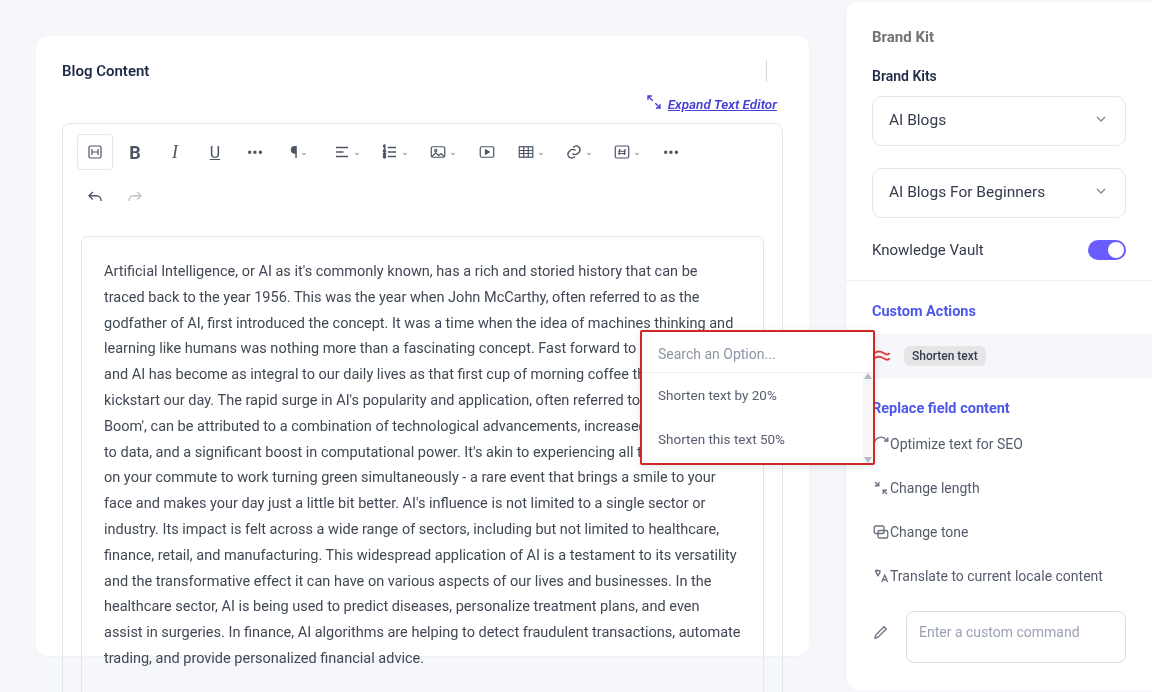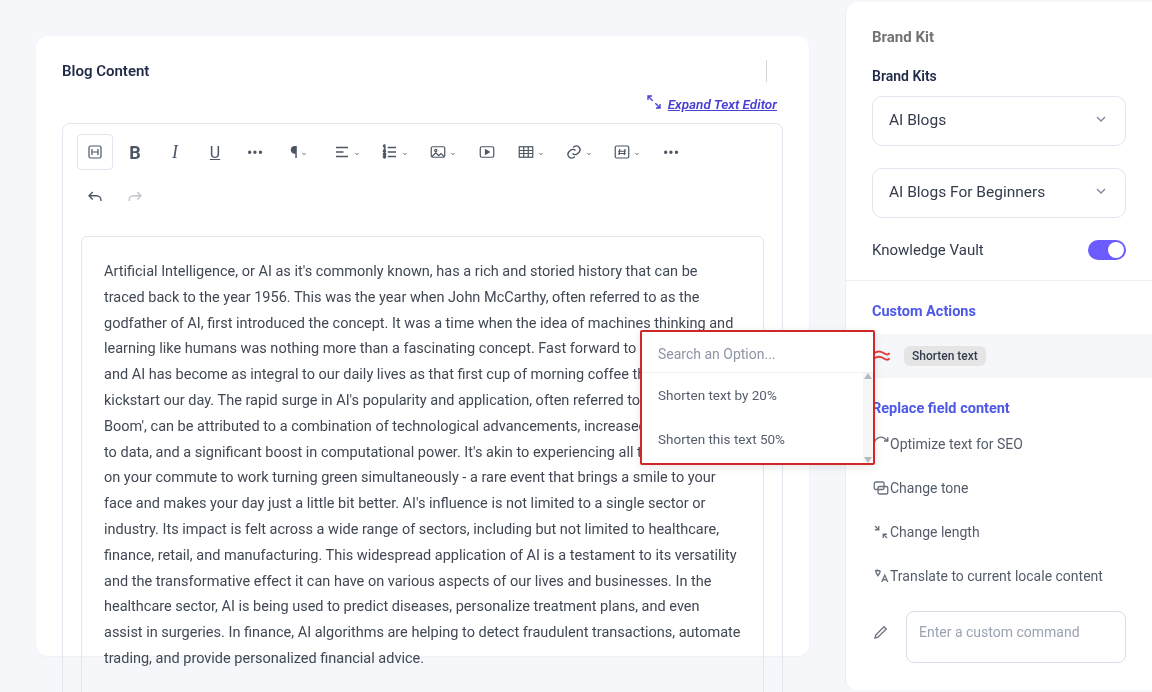--- a/index.html
+++ b/index.html
@@ -224,33 +224,33 @@
           <svg viewBox="0 0 24 24" width="18" height="18" fill="none" stroke="currentColor" stroke-width="1.8">
             <path d="M3 12a9 9 0 0 1 15-6.7L21 8"></path>
             <path d="M21 3v5h-5"></path>
           </svg>
         </span>
       <span>Optimize text for SEO</span>
     </div>
     <div class="opt">
       <span class="ic">
           <svg viewBox="0 0 24 24" width="18" height="18" fill="none" stroke="currentColor" stroke-width="1.8">
+            <path d="M4 4l5 5M9 4v5H4M20 20l-5-5M15 20v-5h5"></path>
+          </svg>
+        </span>
+      <span>Change length</span>
+    </div>
+    <div class="opt">
+      <span class="ic">
+          <svg viewBox="0 0 24 24" width="18" height="18" fill="none" stroke="currentColor" stroke-width="1.8">
             <rect x="3" y="4" width="13" height="10" rx="2"></rect>
             <rect x="8" y="10" width="13" height="10" rx="2"></rect>
           </svg>
         </span>
       <span>Change tone</span>
-    </div>
-    <div class="opt">
-      <span class="ic">
-          <svg viewBox="0 0 24 24" width="18" height="18" fill="none" stroke="currentColor" stroke-width="1.8">
-            <path d="M4 4l5 5M9 4v5H4M20 20l-5-5M15 20v-5h5"></path>
-          </svg>
-        </span>
-      <span>Change length</span>
     </div>
     <div class="opt">
       <span class="ic">
           <svg viewBox="0 0 24 24" width="18" height="18" fill="none" stroke="currentColor" stroke-width="1.8">
             <path d="M4 5h7M7 3v2M5 5c0 4 4 7 4 7M11 5c0 4-4 7-4 7"></path>
             <path d="M13 20l4-9 4 9M14.5 17h5"></path>
           </svg>
         </span>
       <span>Translate to current locale content</span>
     </div>

